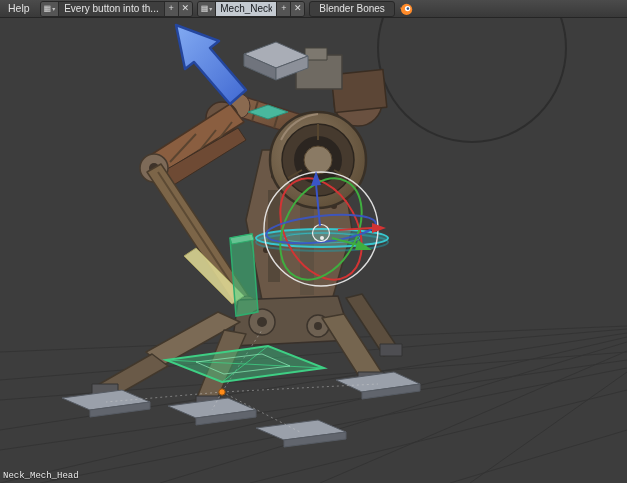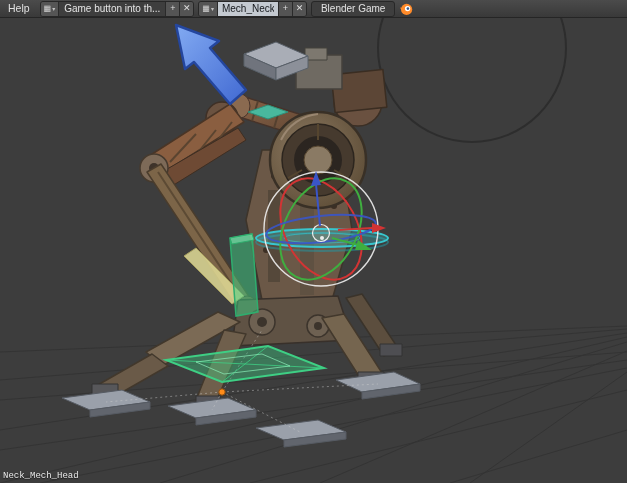--- a/index.html
+++ b/index.html
@@ -73,36 +73,36 @@
 <div class="app">
 
   <div class="info-bar">
     <div class="menu-btn">Help</div>
 
     <div class="datablock">
       <div class="db-icon">
         <span class="glyph">▦</span>
         <span class="caret">▾</span>
       </div>
-      <div class="db-name">Game button into th...</div>
+      <div class="db-name">Every button into th...</div>
       <button class="db-btn">+</button>
       <button class="db-btn">✕</button>
     </div>
 
     <div class="datablock">
       <div class="db-icon">
         <span class="glyph">▦</span>
         <span class="caret">▾</span>
       </div>
       <input class="db-input" value="Mech_Neck" style="">
       <button class="db-btn">+</button>
       <button class="db-btn">✕</button>
     </div>
 
-    <div class="engine-select">Blender Game</div>
+    <div class="engine-select">Blender Bones</div>
 
     <svg class="logo" viewBox="0 0 14 14">
       <circle cx="7.6" cy="7.4" r="5.6" fill="#ff8b2a"></circle>
       <circle cx="8.6" cy="6.6" r="2.7" fill="#fff"></circle>
       <circle cx="8.9" cy="6.6" r="1.3" fill="#355a8c"></circle>
       <path d="M1 5.5 L6 6.8 L3 9 Z" fill="#ff8b2a"></path>
     </svg>
 
   </div>
 

